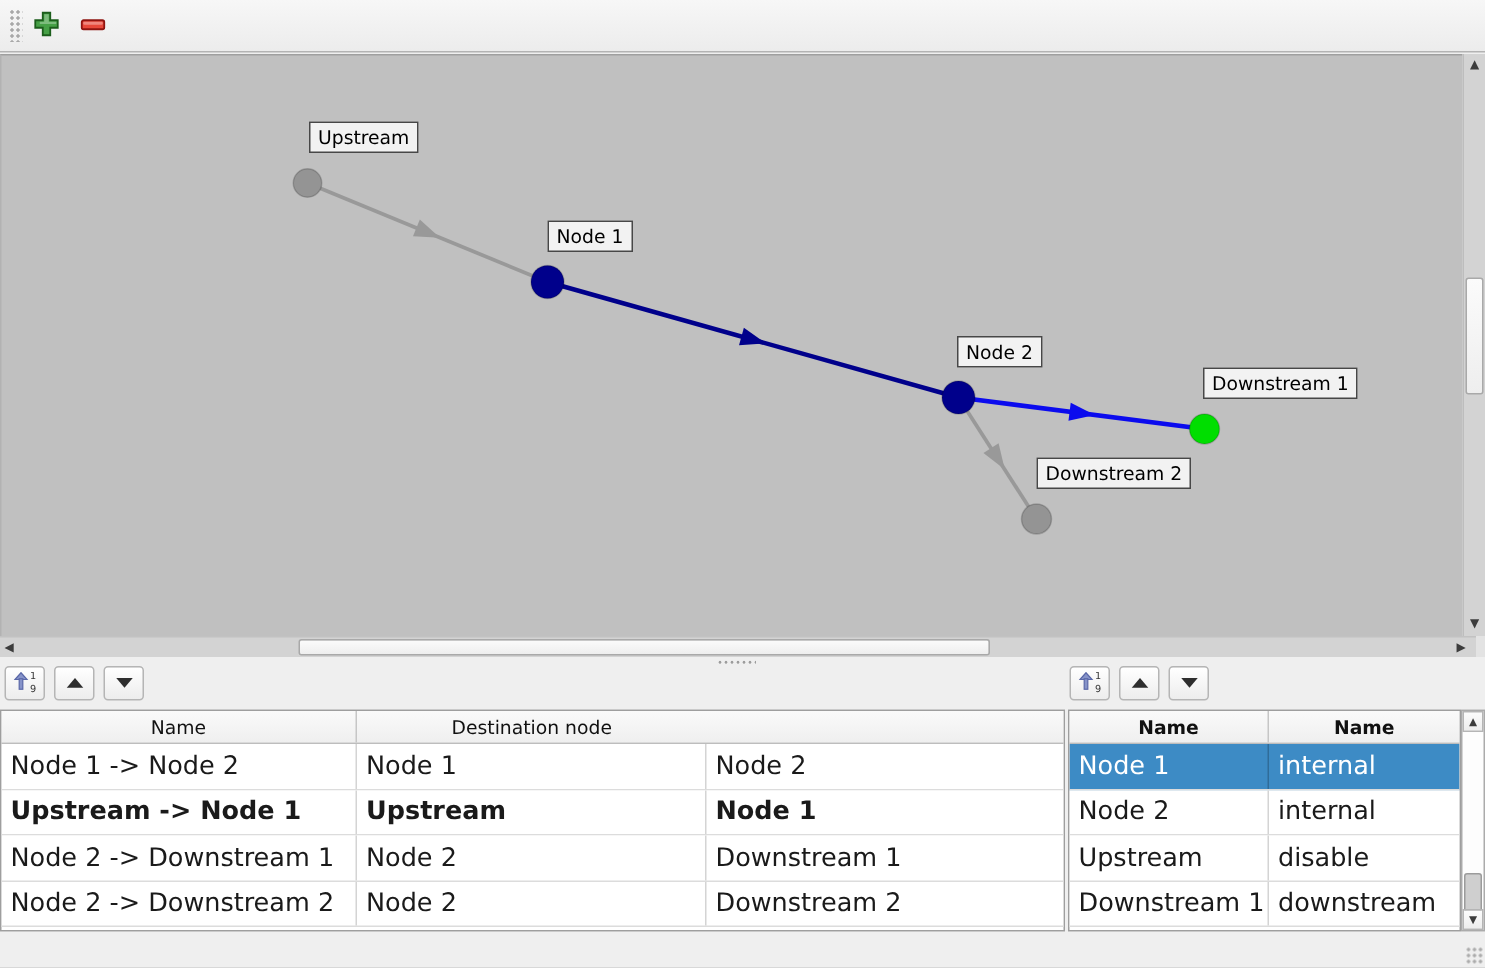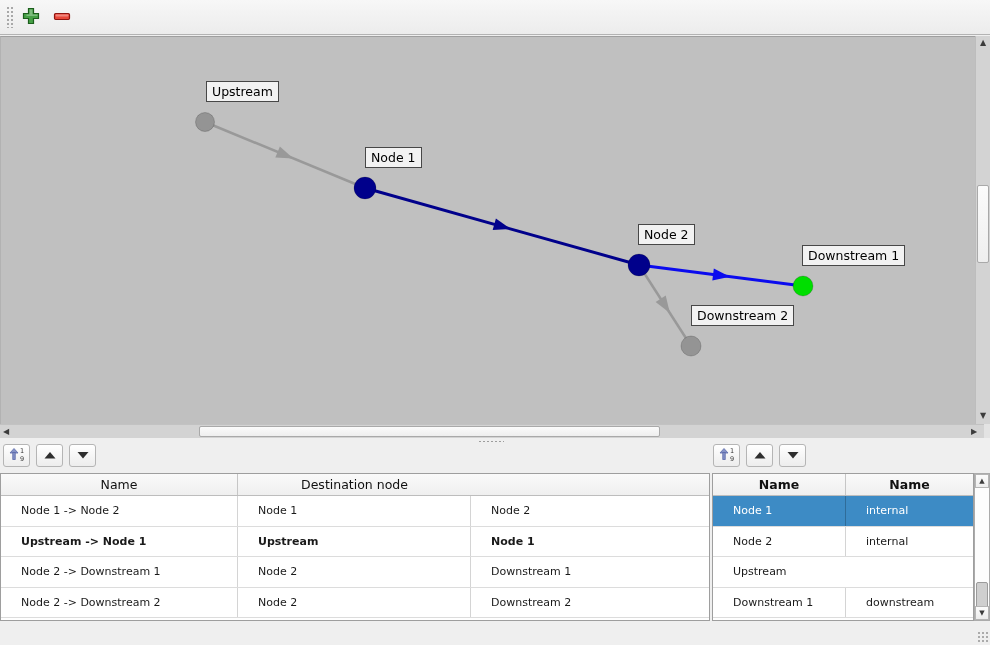--- a/index.html
+++ b/index.html
@@ -85,23 +85,23 @@
     border-bottom:1px solid #bdbdbd;}
   .tbl-head .hcell{
     display:flex;align-items:center;justify-content:center;
     border-right:1px solid #c6c6c6;font-size:12.5px;color:#111;
     overflow:hidden;white-space:nowrap;
   }
   .tbl-head .hcell:last-child{border-right:none;}
   .tbl-head.bold .hcell{font-weight:bold;}
   .tbl-row{display:grid;height:29.5px;border-bottom:1px solid #dcdcdc;background:#fff;}
   .tbl-row .cell{
-    display:flex;align-items:center;padding:0 20px;
+    display:flex;align-items:center;padding:0 6px;
     border-right:1px solid #d4d4d4;overflow:hidden;white-space:nowrap;
-    font-size:11px;color:#1a1a1a;box-sizing:border-box;
+    font-size:17px;color:#1a1a1a;box-sizing:border-box;
   }
   .tbl-row .cell:last-child{border-right:none;}
   .tbl-row.selected{color:#fff;}
   .tbl-row.selected .cell{color:#fff;border-right-color:rgba(0,0,0,0.22);}
   
   .tscroll{
     position:absolute;left:974px;top:473px;width:16px;height:148px;
     background:#fdfdfd;border:1px solid #ababab;box-sizing:border-box;
   }
   .tsb-btn{
@@ -267,20 +267,21 @@
       <div class="tbl-row selected" style="background: rgb(61, 139, 197); grid-template-columns: 133px 127px;">
         <div class="cell">Node 1</div>
         <div class="cell">internal</div>
       </div>
       <div class="tbl-row" style="grid-template-columns: 133px 127px;">
         <div class="cell">Node 2</div>
         <div class="cell">internal</div>
       </div>
       <div class="tbl-row" style="grid-template-columns: 133px 127px;">
         <div class="cell">Upstream</div>
+        <div class="cell">disable</div>
       </div>
       <div class="tbl-row" style="grid-template-columns: 133px 127px;">
         <div class="cell">Downstream 1</div>
         <div class="cell">downstream</div>
       </div>
     </div>
 </div>
 
 <div class="tscroll">
   <div class="tsb-btn" style="top:0">▲</div>

